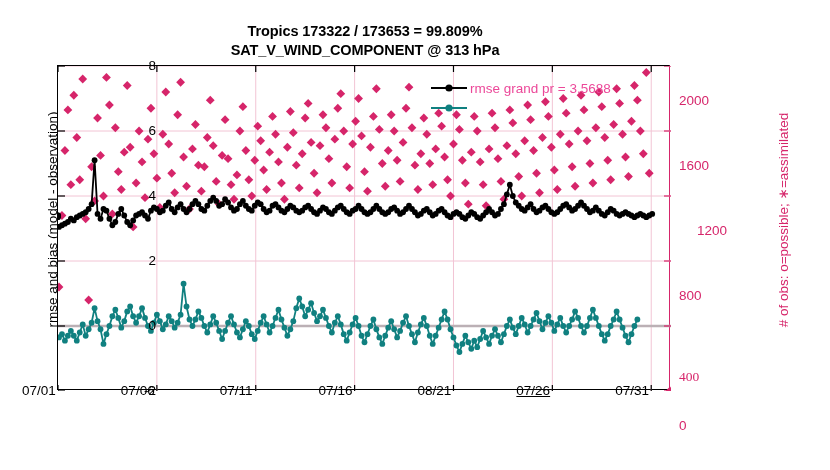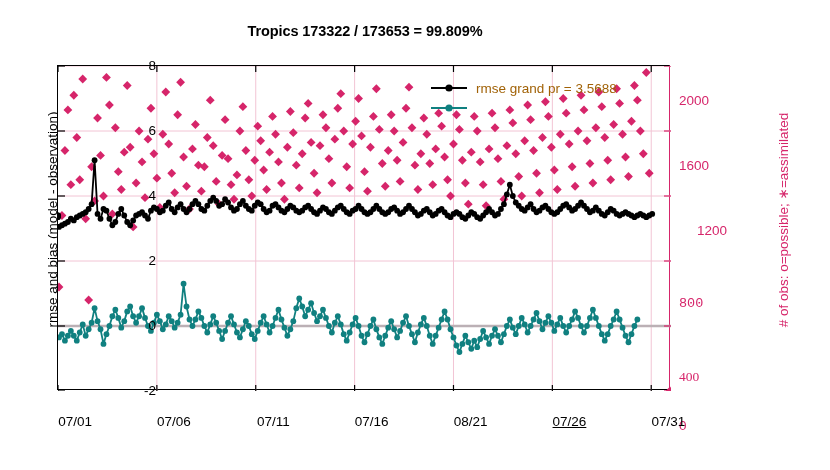--- a/index.html
+++ b/index.html
@@ -90,55 +90,56 @@
     left: 679px;
     width: 48px;
     text-align: left;
     font-size: 13.5px;
     color: #D6256A;
     transform: translateY(-50%);
     margin-top: 35px;
   }
   .xtick {
     position: absolute;
-    top: 414px;
+    top: 383px;
     width: 70px;
-    text-align: right;
+    text-align: left;
     font-size: 13.5px;
     color: #000000;
     transform: translateX(-35px);
   }
 
   #legend {
     position: absolute;
     left: 430px; top: 78px;
     width: 205px;
     height: 41px;
     box-sizing: border-box;
   }
   .legend-row {
     display: flex;
     align-items: center;
     height: 20px;
   }
   .legend-sample { width: 38px; height: 14px; flex: none; }
   .legend-text {
     font-size: 13.5px;
-    color: #a16207;
+    color: #ec4899;
     white-space: nowrap;
-    margin-left: 8px;
+    margin-left: 2px;
   }
 </style>
 </head>
 <body>
 
 <div id="figure">
 
   <div class="title-block">
     <span class="title-line">Tropics 173322 / 173653 = 99.809%</span>
+    <span class="title-line">SAT_V_WIND_COMPONENT @ 313 hPa</span>
   </div>
 
   <div class="ylabel-left">rmse and bias (model - observation)</div>
   <div class="ylabel-right"># of obs: o=possible; ∗=assimilated</div>
 
   <div id="ytickbox-left"></div>
   <div id="ytickbox-right"></div>
   <div id="xtickbox"></div>
 
   <div id="plotbox">
@@ -804,21 +805,21 @@
   </div>
 
 <div class="ytick-left" style="top: 390px;">-2</div>
     <div class="ytick-left" style="top: 325px;">0</div>
     <div class="ytick-left" style="top: 260px;">2</div>
     <div class="ytick-left" style="top: 195px;">4</div>
     <div class="ytick-left" style="top: 130px;">6</div>
     <div class="ytick-left" style="top: 65px;">8</div>
     <div class="ytick-right" style="top: 390px;">0</div>
     <div class="ytick-right" style="top: 342px; font-family: Liberation Serif, serif;">400</div>
-    <div class="ytick-right" style="top: 268px; font-family: Liberation Mono, monospace;">800</div>
+    <div class="ytick-right" style="top: 260px;">800</div>
     <div class="ytick-right" style="top: 195px; text-align: right;">1200</div>
     <div class="ytick-right" style="top: 130px;">1600</div>
     <div class="ytick-right" style="top: 65px;">2000</div>
     <div class="xtick" style="left: 57px;">07/01</div>
     <div class="xtick" style="left: 155.871px;">07/06</div>
     <div class="xtick" style="left: 254.742px;">07/11</div>
     <div class="xtick" style="left: 353.613px;">07/16</div>
     <div class="xtick" style="left: 452.484px;">08/21</div>
     <div class="xtick" style="left: 551.355px; text-decoration: underline;">07/26</div>
     <div class="xtick" style="left: 650.226px;">07/31</div>

